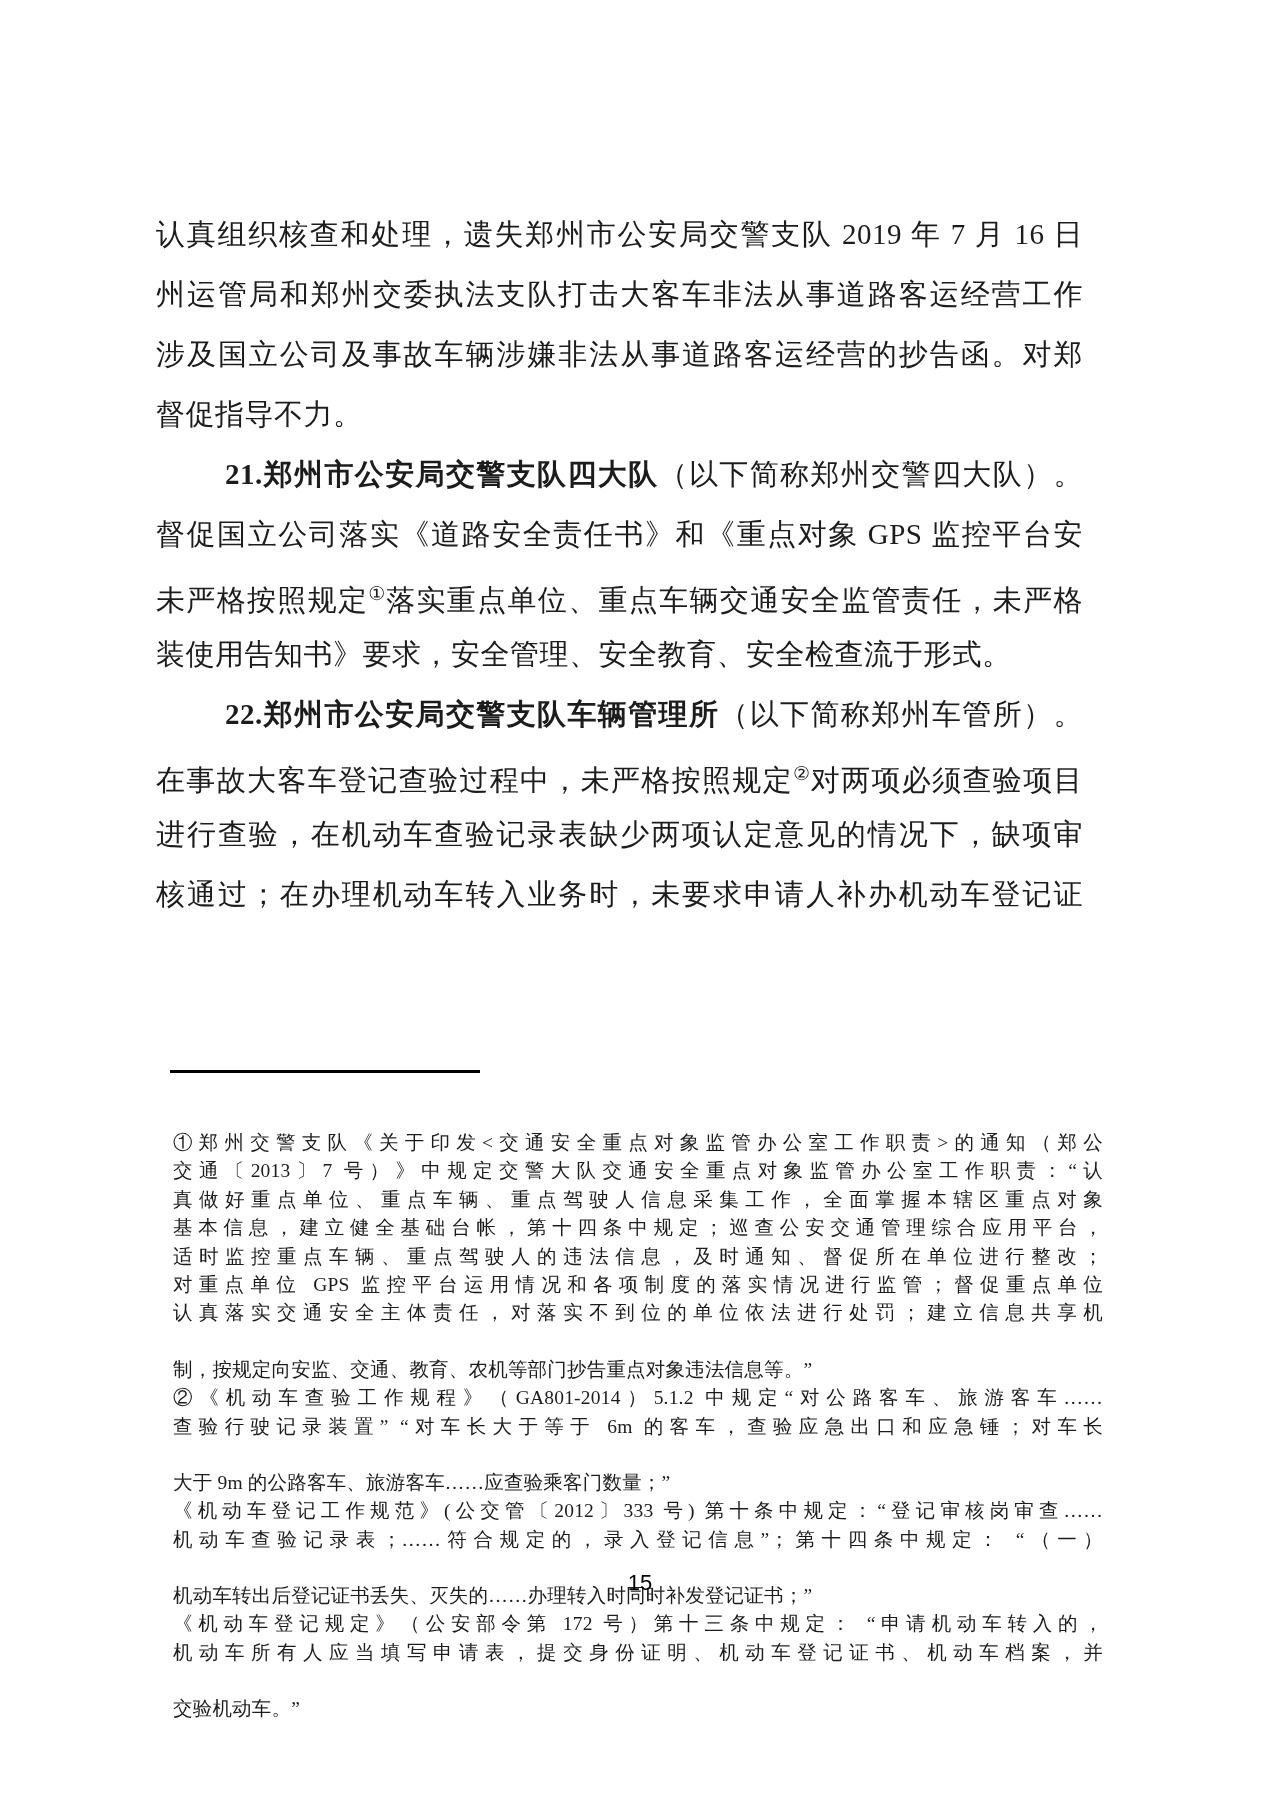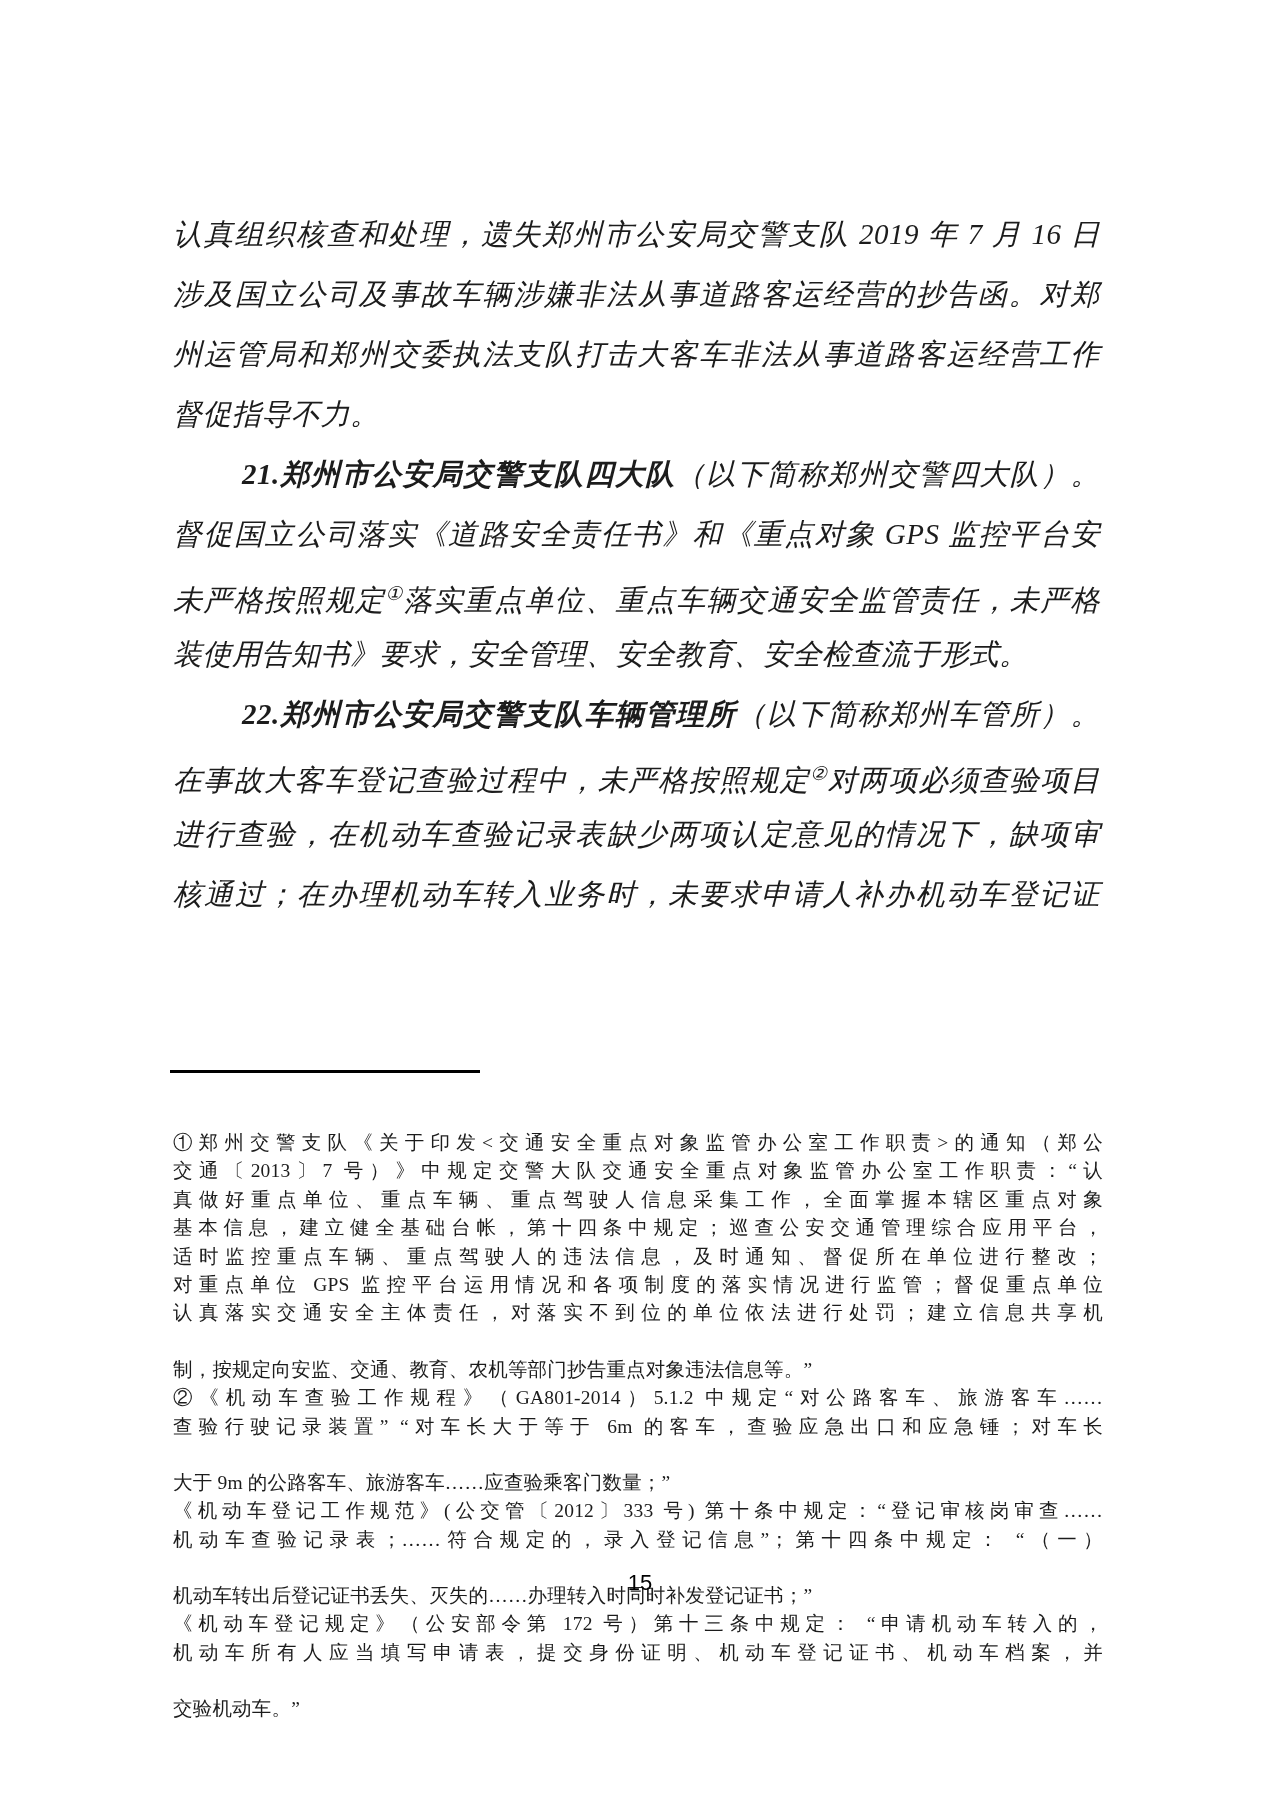--- a/index.html
+++ b/index.html
@@ -10,26 +10,25 @@
     color: #1c1c1c;
   }
   .page {
     position: relative;
     width: 1280px; height: 1810px;
     background: #ffffff;
     overflow: hidden;
   }
   .body-text {
     position: absolute;
-    left: 173px; top: 204px;
+    left: 156px; top: 204px;
     width: 927px;
     font-size: 29px;
     line-height: 60px;
     letter-spacing: 0.5px;
-    font-style: italic;
   }
   .body-text .tline {
     text-align: justify;
     text-align-last: justify;
     height: 60px;
     white-space: nowrap_off;
   }
   .body-text .tline.end {
     text-align-last: left;
   }
@@ -74,22 +73,22 @@
     font-size: 22px;
     color: #000000;
   }
 </style>
 </head>
 <body>
 
 <div class="page">
   <main class="body-text">
       <div class="tline"><span class="">认真组织核查和处理，遗失郑州市公安局交警支队 2019 年 7 月 16 日</span></div>
+      <div class="tline"><span class="">州运管局和郑州交委执法支队打击大客车非法从事道路客运经营工作</span></div>
       <div class="tline"><span class="">涉及国立公司及事故车辆涉嫌非法从事道路客运经营的抄告函。对郑</span></div>
-      <div class="tline"><span class="">州运管局和郑州交委执法支队打击大客车非法从事道路客运经营工作</span></div>
       <div class="tline end"><span class="">督促指导不力。</span></div>
       <div class="tline indent"><span class="seg-bold ">21.郑州市公安局交警支队四大队</span><span class="">（以下简称郑州交警四大队）。</span></div>
       <div class="tline"><span class="">督促国立公司落实《道路安全责任书》和《重点对象 GPS 监控平台安</span></div>
       <div class="tline"><span class="">未严格按照规定</span><span class="seg-sup ">①</span><span class="">落实重点单位、重点车辆交通安全监管责任，未严格</span></div>
       <div class="tline end"><span class="">装使用告知书》要求，安全管理、安全教育、安全检查流于形式。</span></div>
       <div class="tline indent"><span class="seg-bold ">22.郑州市公安局交警支队车辆管理所</span><span class="">（以下简称郑州车管所）。</span></div>
       <div class="tline"><span class="">在事故大客车登记查验过程中，未严格按照规定</span><span class="seg-sup ">②</span><span class="">对两项必须查验项目</span></div>
       <div class="tline"><span class="">进行查验，在机动车查验记录表缺少两项认定意见的情况下，缺项审</span></div>
       <div class="tline"><span class="">核通过；在办理机动车转入业务时，未要求申请人补办机动车登记证</span></div>
     </main>

